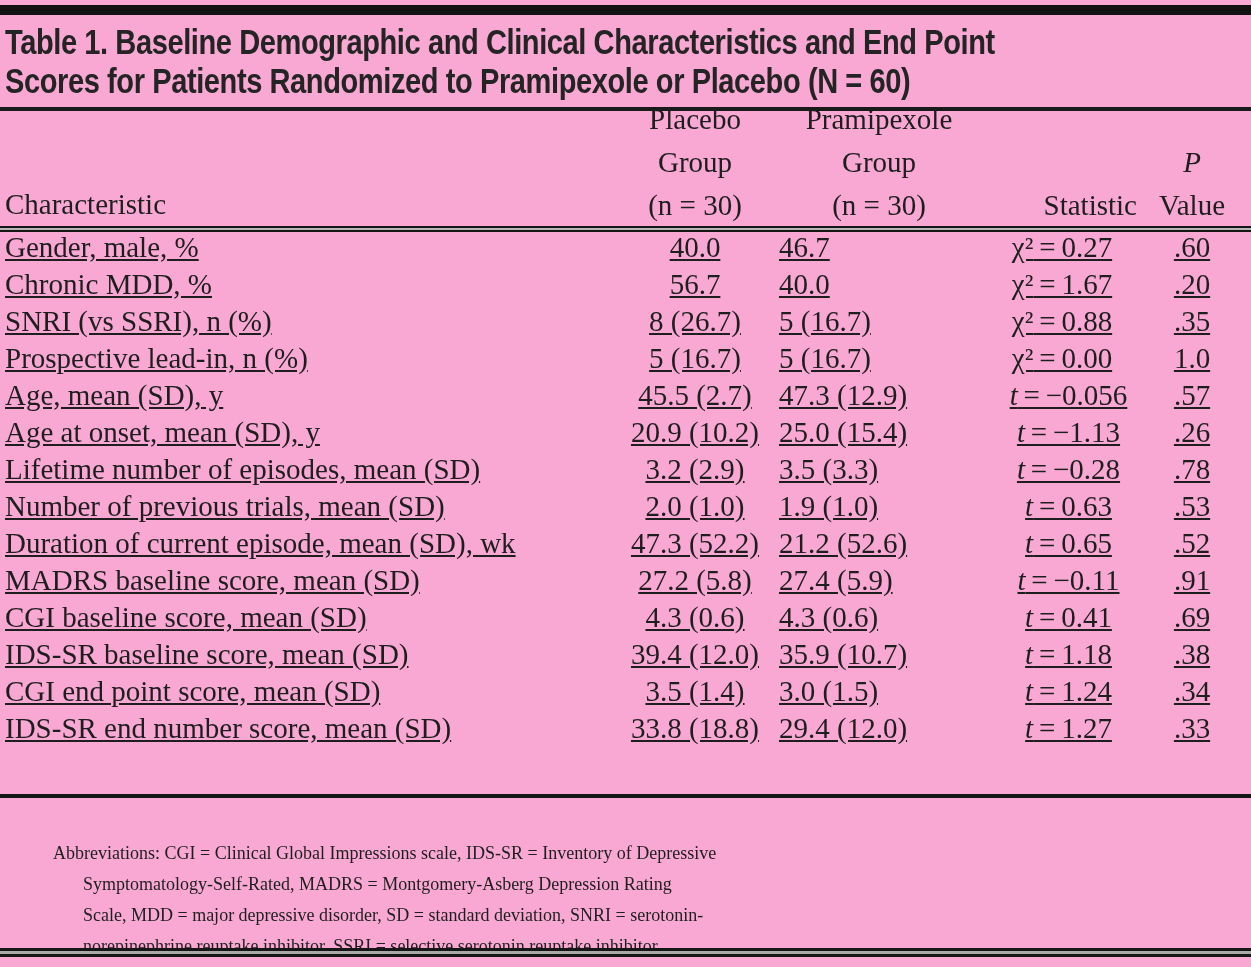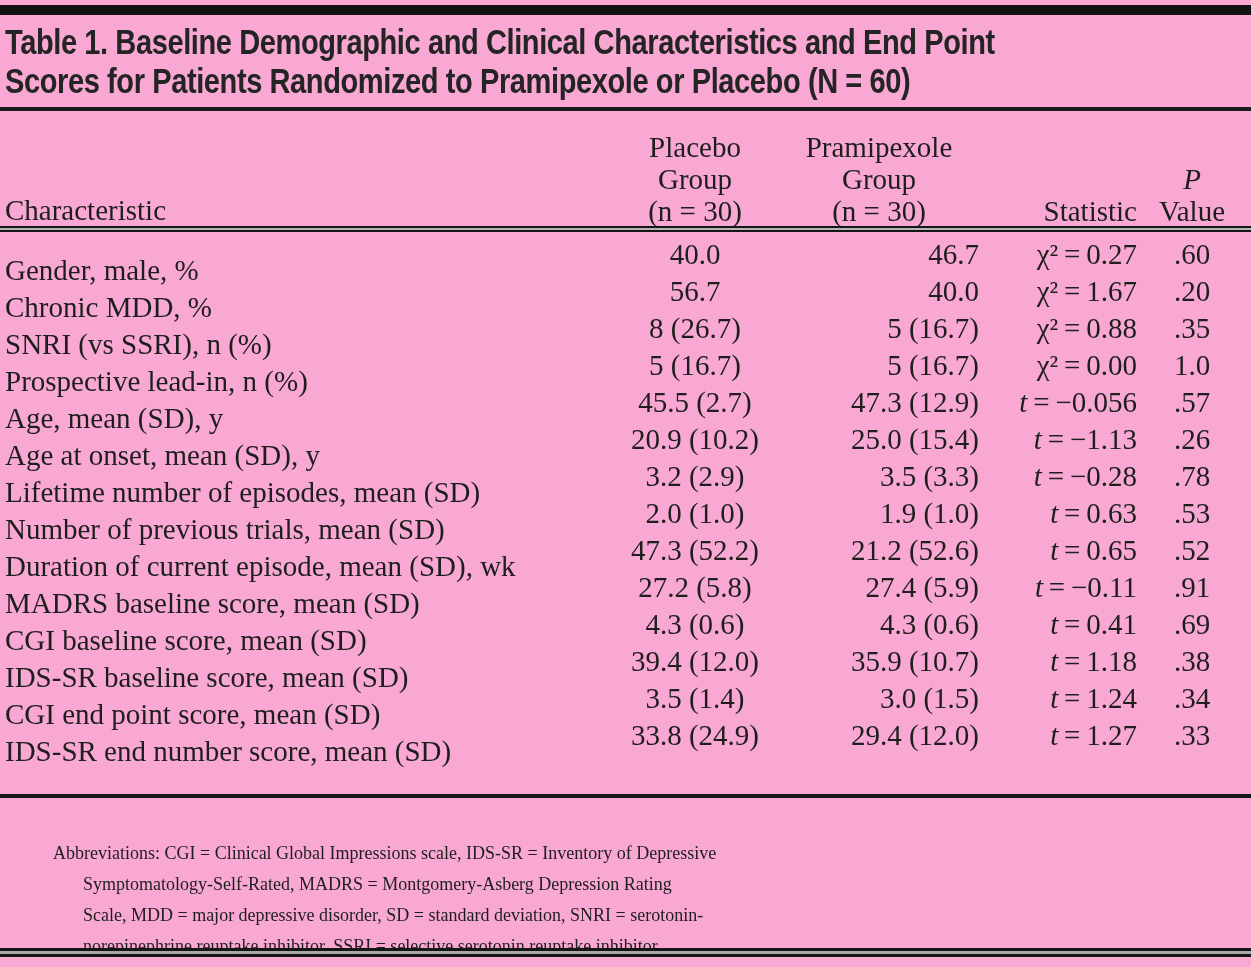--- a/index.html
+++ b/index.html
@@ -22,28 +22,28 @@
     font-family:"Liberation Sans","DejaVu Sans",sans-serif;
     font-weight:700; font-size:35px; line-height:39px; color:#242424;
     letter-spacing:-0.5px; white-space:pre-line;
     transform:scaleX(0.83); transform-origin:0 0;
   }
   
   .thead{
     position:absolute; top:114px; left:5px; width:1242px; height:113px;
     display:flex; align-items:flex-end; font-size:29px;
   }
-  .tbody{position:absolute; top:236px; left:5px; width:1242px; font-size:29px;}
+  .tbody{position:absolute; top:229px; left:5px; width:1242px; font-size:29px;text-decoration:underline;}
   .trow{display:flex; height:37px; line-height:37px; white-space:nowrap;}
-  .c1{width:606px; text-align:left;margin-top:16px;}
+  .c1{width:606px; text-align:left;}
   .c2{width:168px; text-align:center;}
-  .c3{width:200px; text-align:right;}
-  .c4{width:158px; text-align:right; padding-left:8px; box-sizing:border-box;}
+  .c3{width:200px; text-align:left;}
+  .c4{width:158px; text-align:center; padding-left:8px; box-sizing:border-box;}
   .c5{width:110px; text-align:center;}
-  .hd{line-height:32px;}
+  .hd{line-height:43px;}
   .hd-multi{white-space:pre-line; text-align:center;}
   .hd-char{padding-bottom:1px;}
   .hd-stat{text-align:right; padding-left:0;}
   .hd-p span{display:block; text-align:center;}
   .ital{font-style:italic;}
   .stat-t{padding-left:21px;}
   
   .footnote{
     position:absolute; top:838px; left:5px; width:1242px;
     font-size:18px; line-height:31px; white-space:pre-line;
@@ -180,21 +180,21 @@
   <div class="trow">
     <div class="c1">CGI end point score, mean (SD)</div>
     <div class="c2">3.5 (1.4)</div>
     <div class="c3">3.0 (1.5)</div>
     <div class="c4 stat-t"><span class="ital">t</span> = 1.24</div>
     <div class="c5">.34</div>
   </div>
 
   <div class="trow">
     <div class="c1">IDS-SR end number score, mean (SD)</div>
-    <div class="c2">33.8 (24.9)</div>
+    <div class="c2">33.8 (18.8)</div>
     <div class="c3">29.4 (12.0)</div>
     <div class="c4 stat-t"><span class="ital">t</span> = 1.27</div>
     <div class="c5">.33</div>
   </div>
 </div>
 
   <div class="rule rule-above-footnote"></div>
 
   <div class="footnote">Abbreviations: CGI = Clinical Global Impressions scale, IDS-SR = Inventory of Depressive
 Symptomatology-Self-Rated, MADRS = Montgomery-Asberg Depression Rating

